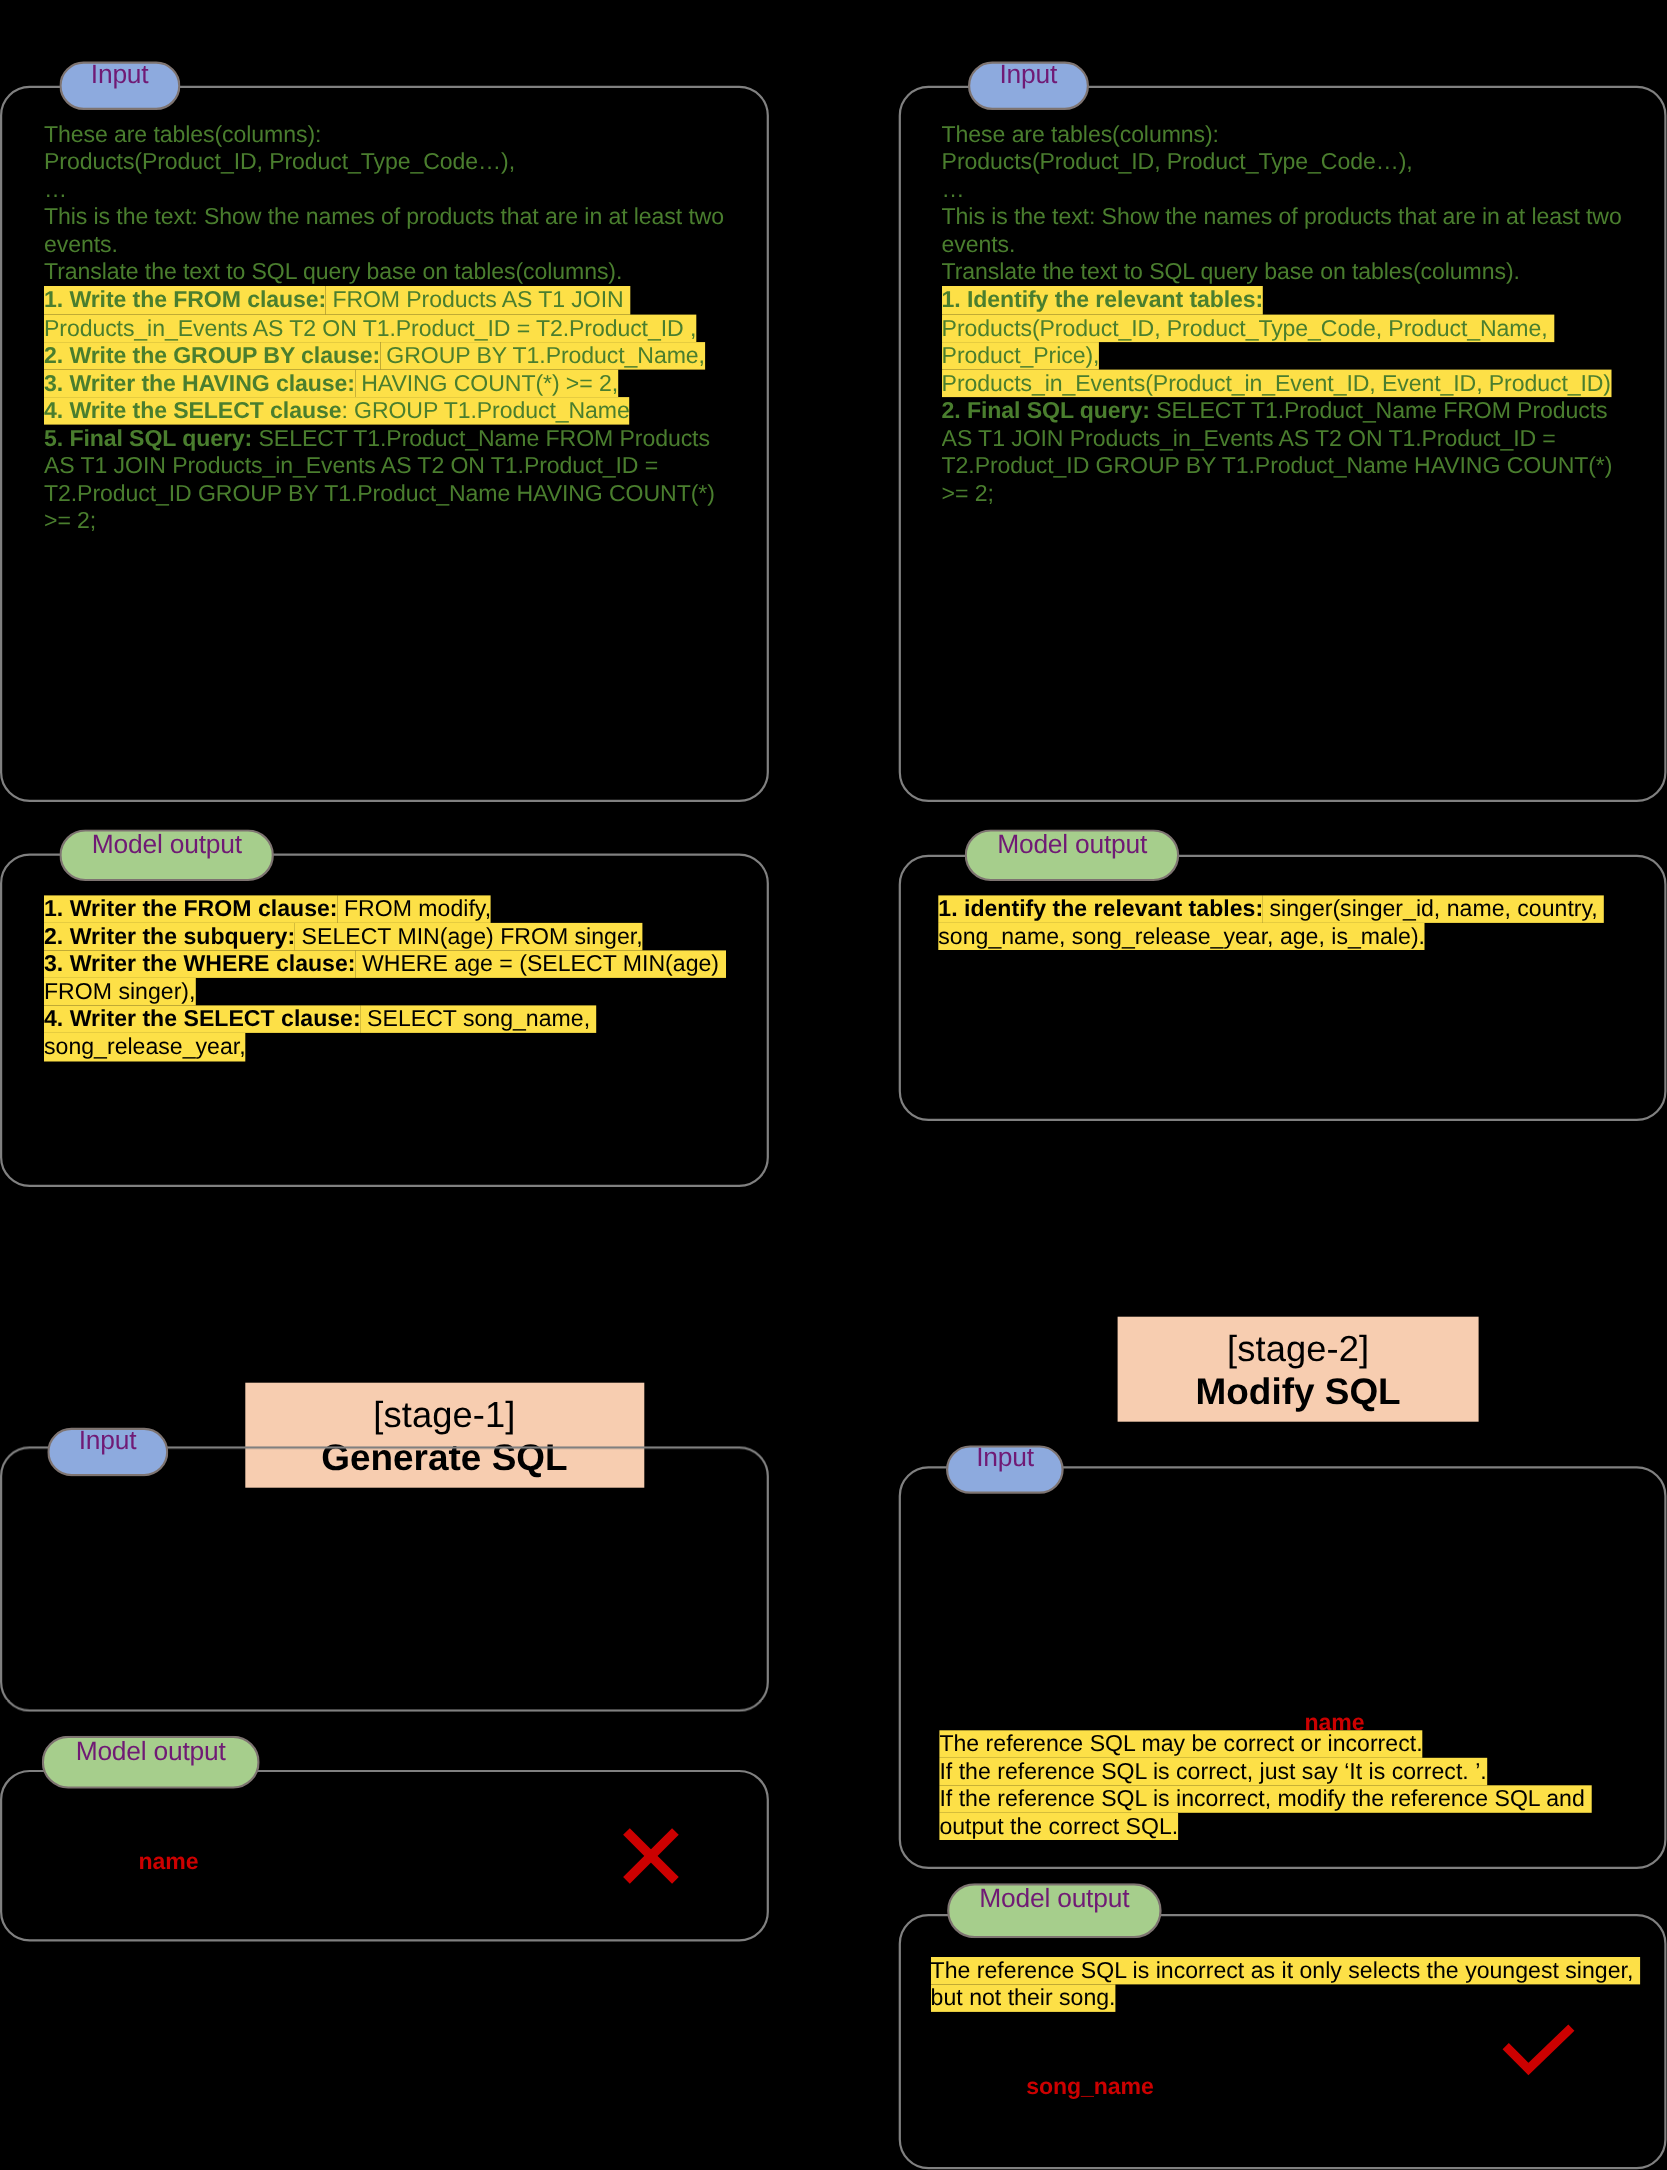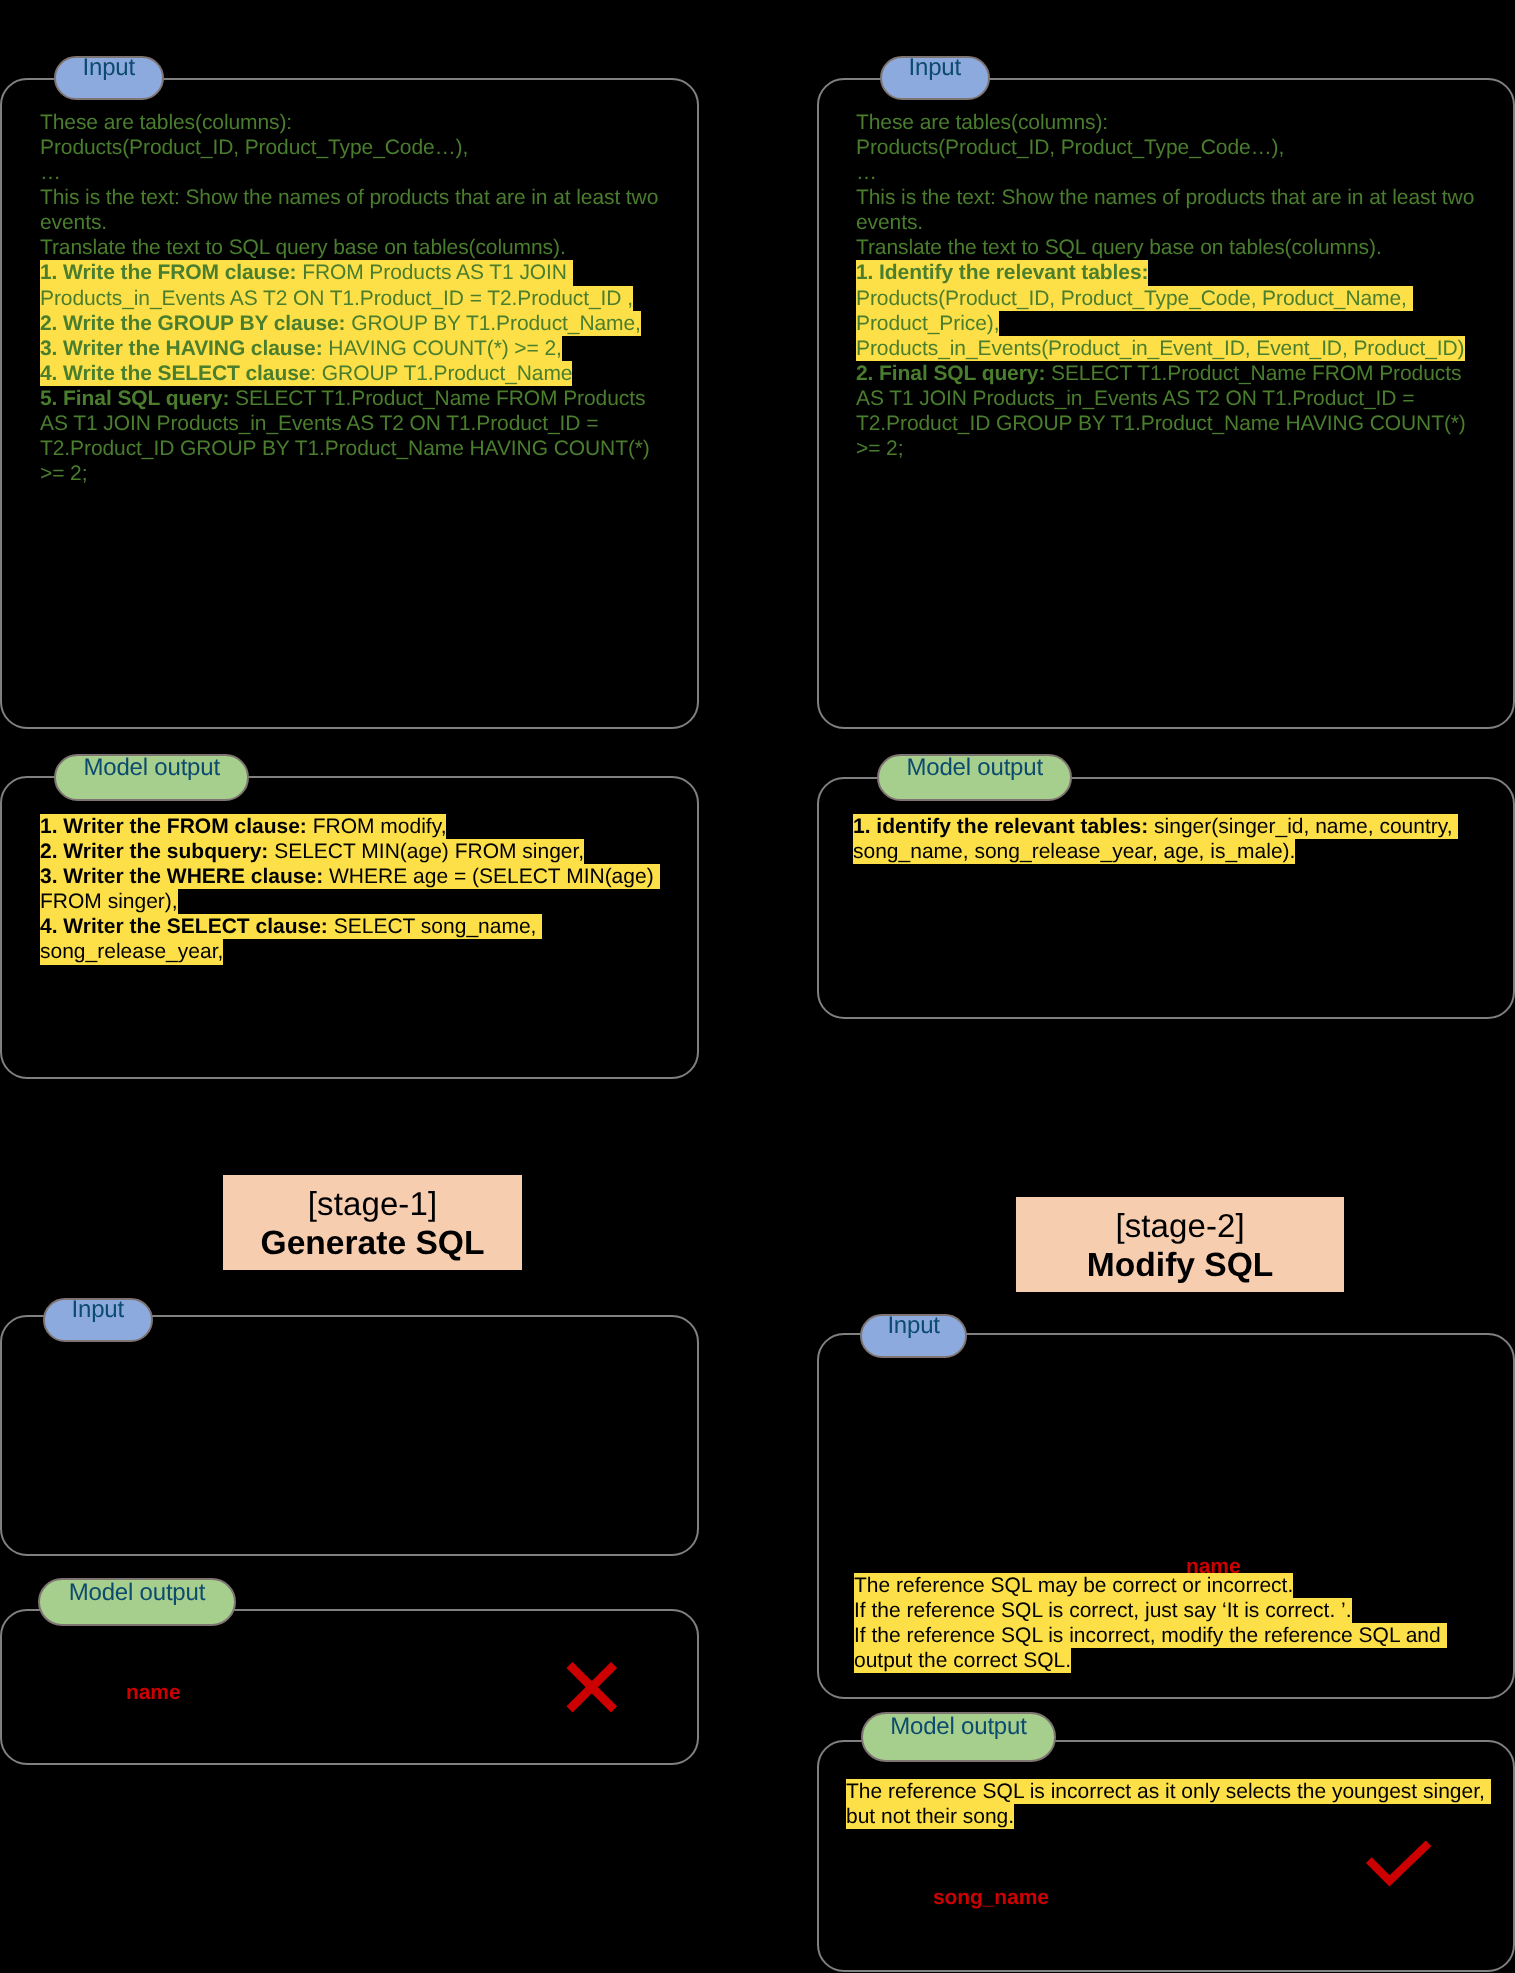--- a/index.html
+++ b/index.html
@@ -3,21 +3,21 @@
 <meta charset="utf-8">
 <title>Two-stage text-to-SQL pipeline figure</title>
 <style>
   *{-webkit-font-smoothing:antialiased;text-rendering:geometricPrecision;}
   html,body{margin:0;padding:0;background:#000;}
   body{width:1515px;height:1973px;position:relative;overflow:hidden;
        font-family:"Liberation Sans",sans-serif;-webkit-font-smoothing:antialiased;}
   .panel{position:absolute;border:2px solid #808080;border-radius:27px;box-sizing:border-box;}
   .badge{position:absolute;box-sizing:border-box;border:2px solid #7E7471;will-change:transform;
          border-radius:30px;display:flex;align-items:center;justify-content:center;
-         color:#0c4a6e;font-size:24px;line-height:1;white-space:nowrap;letter-spacing:-0.2px;
+         color:#701a75;font-size:24px;line-height:1;white-space:nowrap;letter-spacing:-0.2px;
          padding-bottom:19px;}
   .badge.input{background:#8DAADE;}
   .badge.output{background:#A6CE8C;}
   .bodytext{position:absolute;font-size:21px;line-height:25.1px;white-space:pre-wrap;will-change:transform;}
   .bodytext.green{color:#4A7E2E;letter-spacing:-0.09px;}
   .bodytext.black{color:#000;letter-spacing:0;}
   .hl{background:#fde047;padding:1.1px 0;}
   .b{font-weight:bold;}
   .stage{position:absolute;background:#F7CDB0;color:#000;text-align:center;box-sizing:border-box;will-change:transform;
          display:flex;flex-direction:column;align-items:center;justify-content:center;padding-top:2.4px;}
@@ -58,21 +58,21 @@
 <div class="badge output" style="left:54.2px;top:754.2px;width:195.4px;height:47.2px;">Model output</div>
 <div class="bodytext black" style="left:39.5px;top:813.6px;width:630px;"><span class=" b hl">1. Writer the FROM clause:</span><span class=" hl"> FROM modify,</span><span>
 </span><span class=" b hl">2. Writer the subquery:</span><span class=" hl"> SELECT MIN(age) FROM singer,</span><span>
 </span><span class=" b hl">3. Writer the WHERE clause:</span><span class=" hl"> WHERE age = (SELECT MIN(age) FROM singer),</span><span>
 </span><span class=" b hl">4. Writer the SELECT clause:</span><span class=" hl"> SELECT song_name, song_release_year,</span></div>
 
 <div class="panel" style="left:816.8px;top:777.4px;width:698.4px;height:241.2px;"></div>
 <div class="badge output" style="left:877.2px;top:753.5px;width:195.4px;height:47.2px;">Model output</div>
 <div class="bodytext black" style="left:852.5px;top:813.6px;width:630px;"><span class=" b hl">1. identify the relevant tables:</span><span class=" hl"> singer(singer_id, name, country, song_name, song_release_year, age, is_male).</span></div>
 
-<div class="stage" style="left:223px;top:1175px;width:299px;height:95.3px;">
+<div class="stage" style="left:223px;top:1257px;width:362px;height:95.3px;">
   <div class="l1">[stage-1]</div>
   <div class="l2">Generate SQL</div>
 </div>
 <div class="stage" style="left:1015.8px;top:1196.9px;width:328.2px;height:95.1px;">
   <div class="l1">[stage-2]</div>
   <div class="l2">Modify SQL</div>
 </div>
 
 <div class="panel" style="left:0px;top:1314.8px;width:699px;height:241px;"></div>
 <div class="badge input" style="left:42.8px;top:1298px;width:109.5px;height:43.5px;">Input</div>

